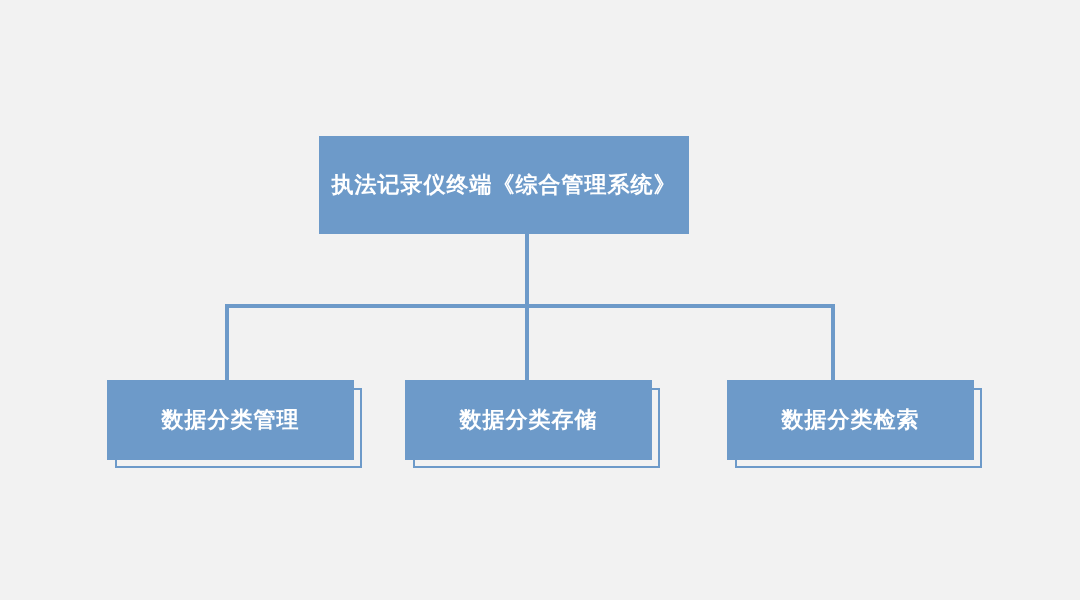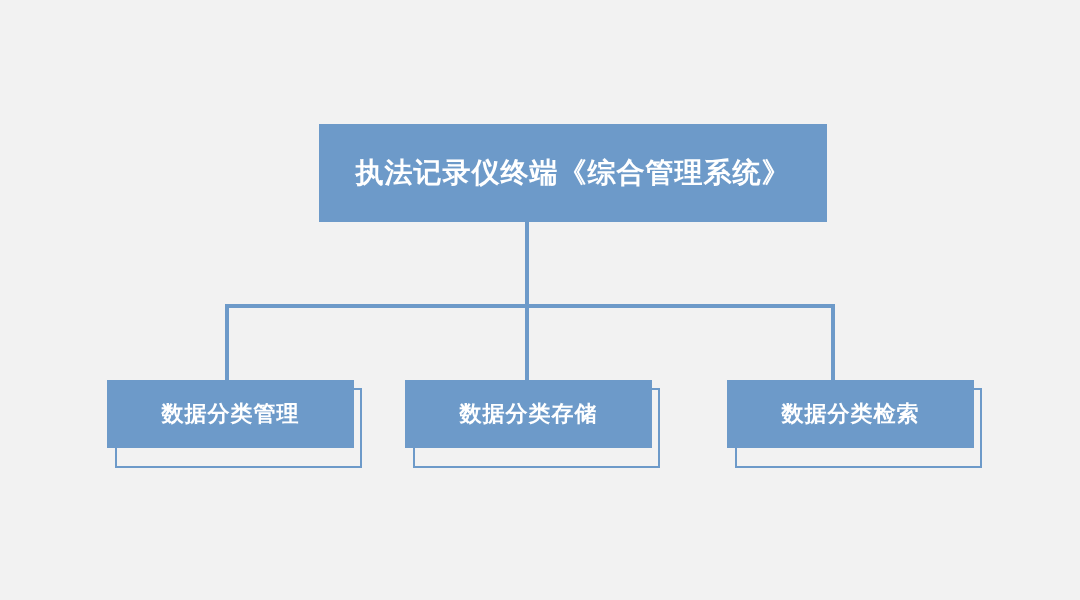--- a/index.html
+++ b/index.html
@@ -36,44 +36,44 @@
     color: var(--node-text);
     display: flex;
     align-items: center;
     justify-content: center;
     text-align: center;
     font-weight: bold;
     letter-spacing: 1px;
     z-index: 2;
   }
   .node-root {
-    left: 319px; top: 124px;
-    width: 508px; height: 98px;
-    font-size: 28px;
+    left: 319px; top: 136px;
+    width: 370px; height: 98px;
+    font-size: 22px;
   }
   .child {
     position: absolute;
     width: 247px; height: 80px;
     top: 380px;
   }
   .child-1 { left: 107px; }
   .child-2 { left: 405px; }
   .child-3 { left: 703px; margin-left: 24px; }
   .child .ghost {
     position: absolute;
     left: 8px; top: 8px;
     width: 247px; height: 80px;
     border: 2px solid var(--accent);
     background: transparent;
     z-index: 1;
   }
   .child .box {
     position: absolute;
     left: 0; top: 0;
-    width: 247px; height: 68px;
+    width: 247px; height: 80px;
     font-size: 22px;
   }
 </style>
 </head>
 <body>
 
 <div class="canvas">
 
   <svg class="connectors" viewBox="0 0 1080 600" xmlns="http://www.w3.org/2000/svg" aria-hidden="true">
     <path d="M527 222 L527 306"></path>

